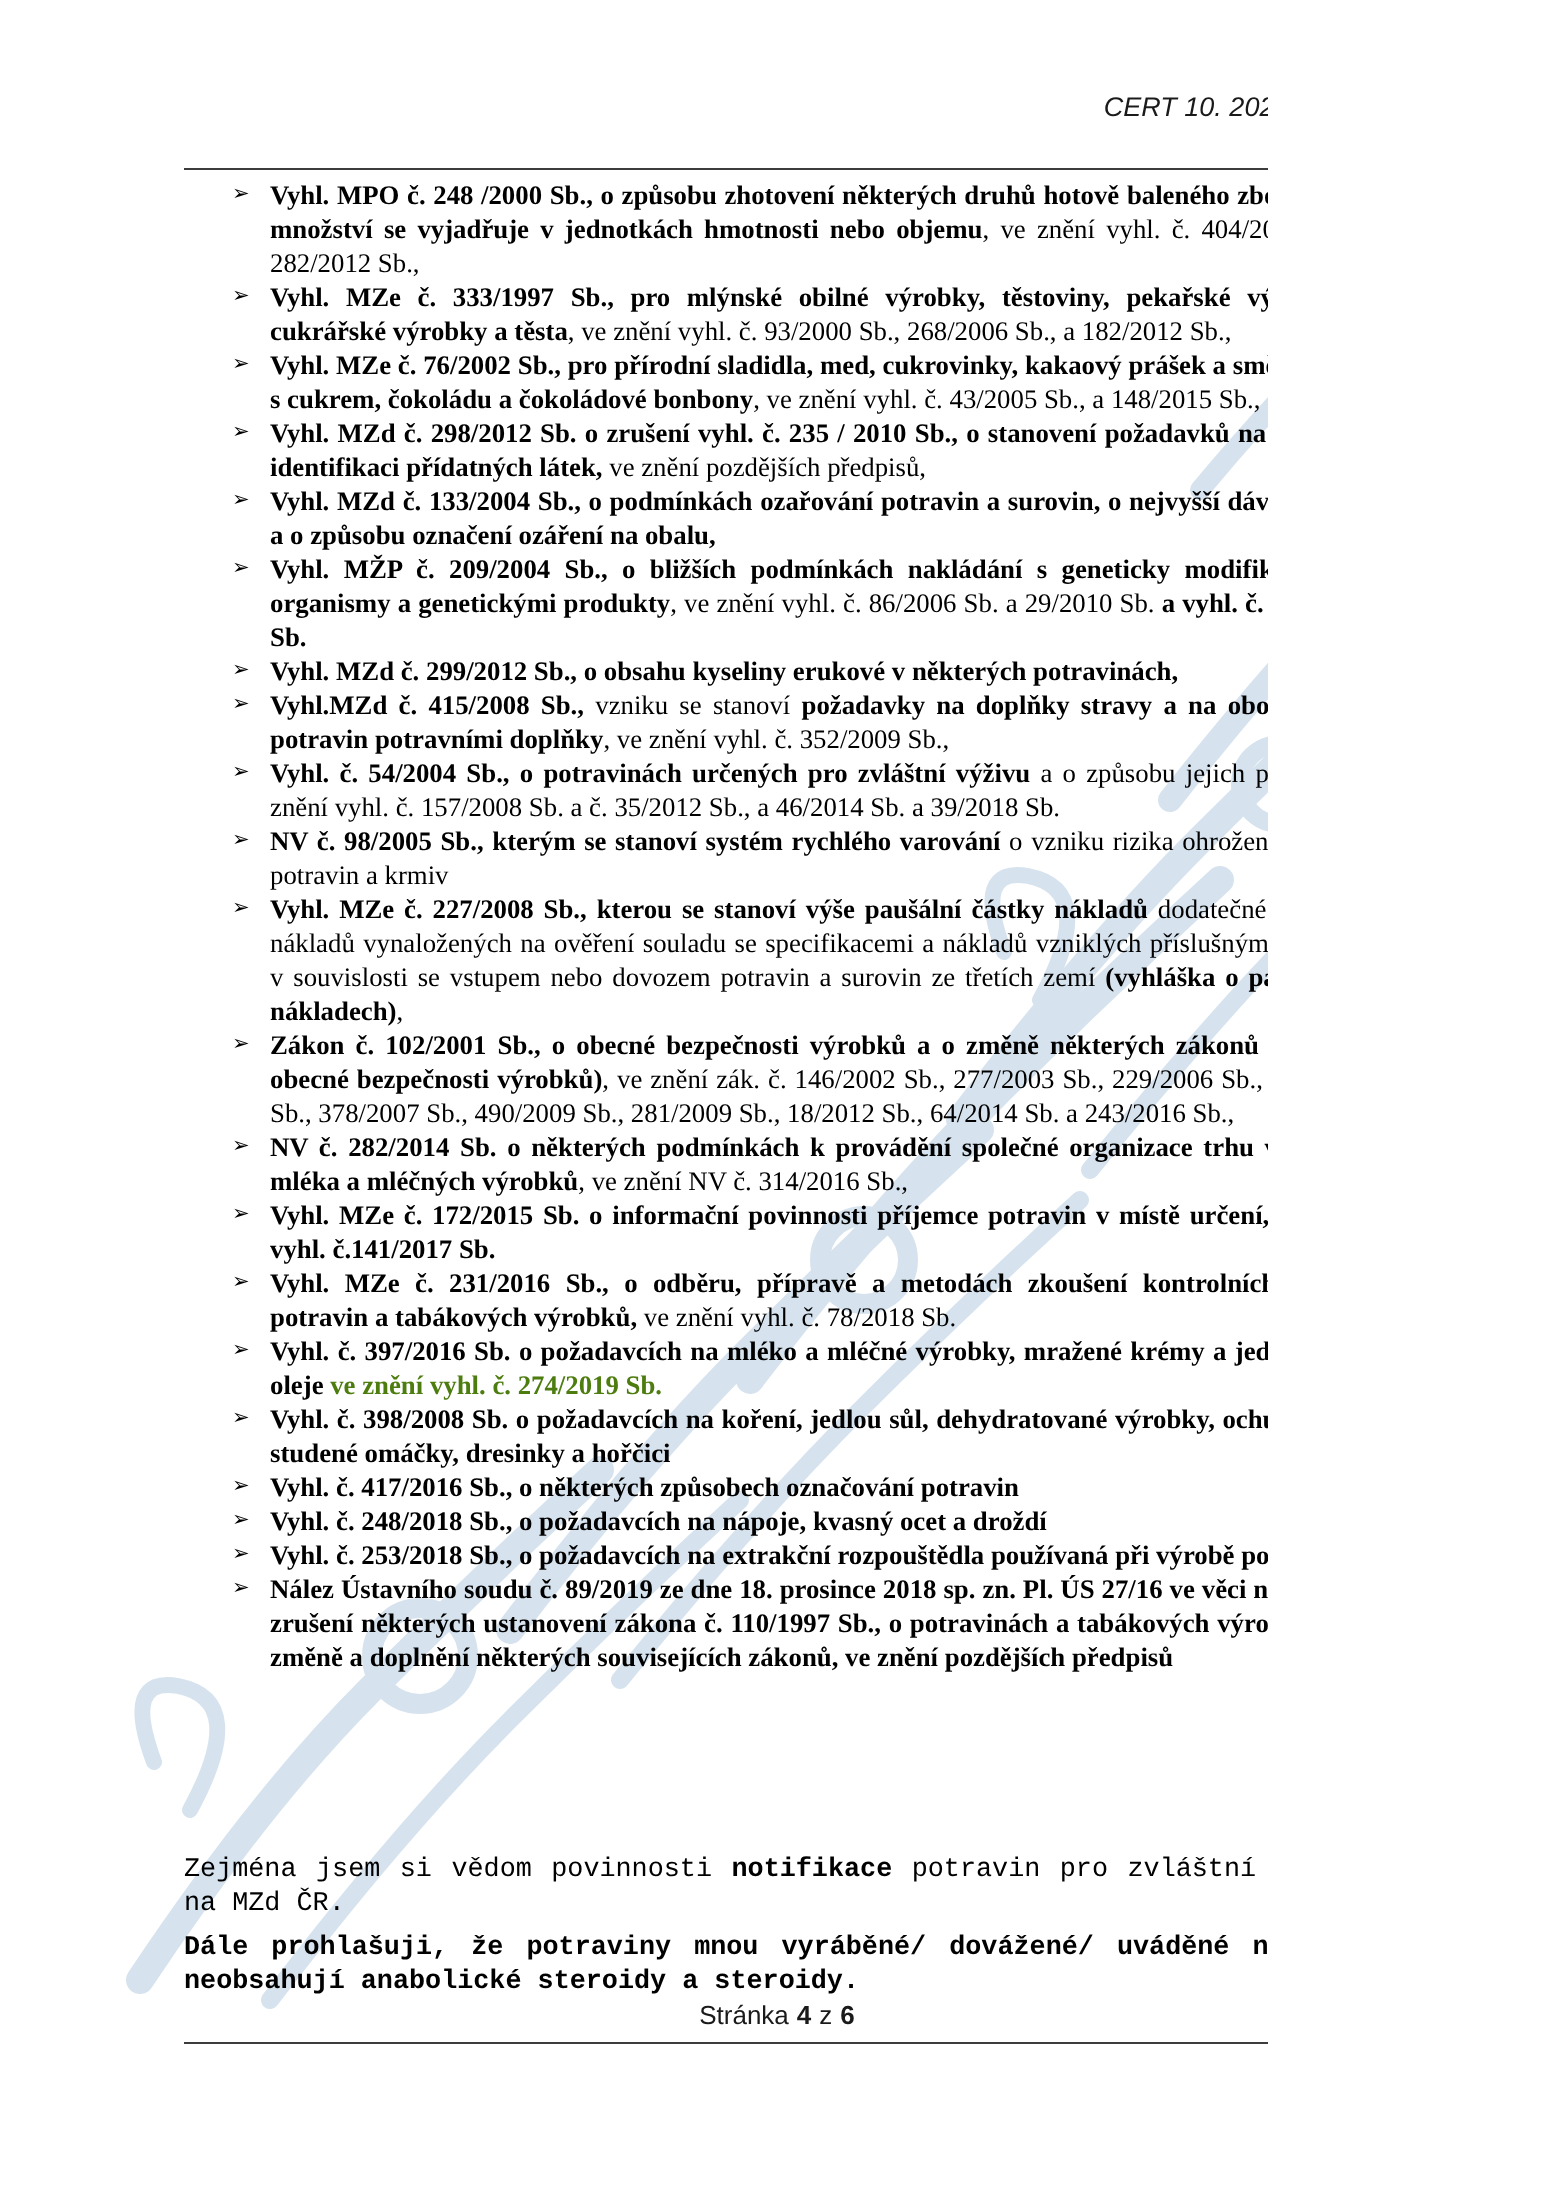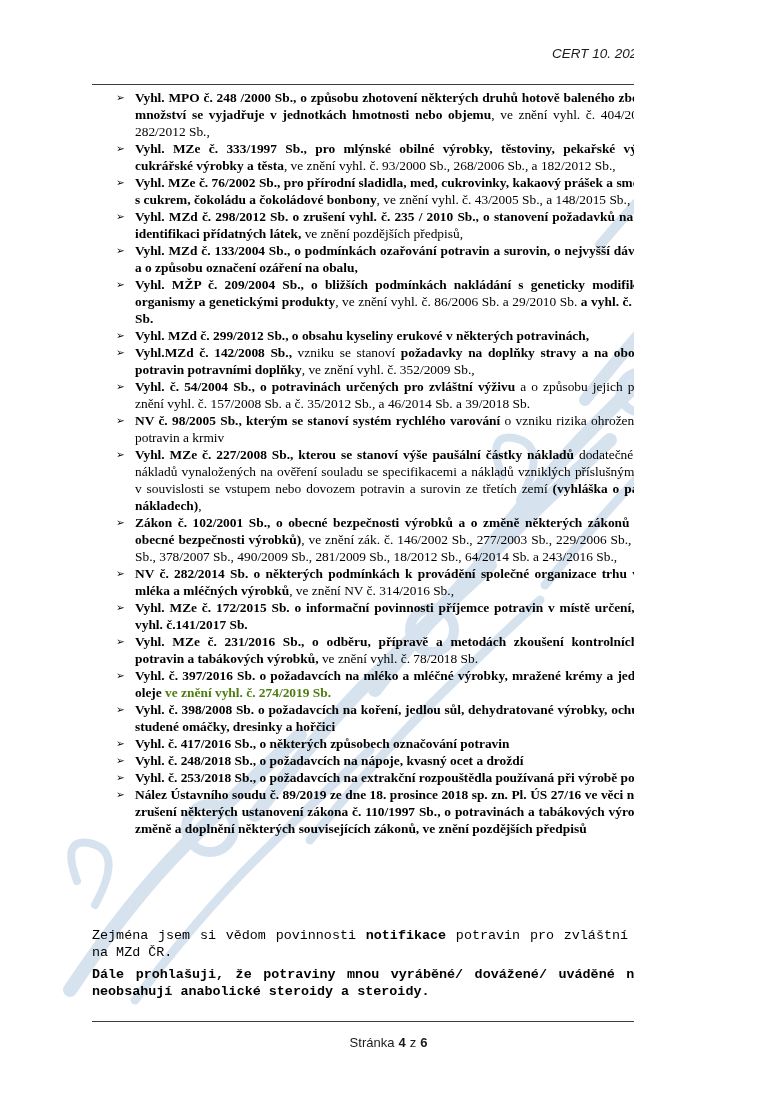--- a/index.html
+++ b/index.html
@@ -46,21 +46,21 @@
   .para{
     position:absolute;left:92px;width:594px;
     text-align:justify;
     font-size:13.4px;line-height:17px;
     margin:0;
     font-family:Liberation Mono, monospace;
   }
   #para-0{top:927px;}
   #para-1{top:966px;}
   .footer{
-    position:absolute;top:1035px;left:0;width:777px;
+    position:absolute;top:1000px;left:0;width:777px;
     display:flex;justify-content:center;gap:4px;
     font-family:"Liberation Sans",sans-serif;
     font-size:13px;color:#1a1a1a;
   }
 </style>
 </head>
 <body>
 
 <div class="page">
 
@@ -111,21 +111,21 @@
         <div class="li">
           <span class="bullet">➢</span>
           <div class="txt"><span class="b">Vyhl. MŽP č. 209/2004 Sb., o bližších podmínkách nakládání s geneticky modifikovanými organismy a genetickými produkty</span><span>, ve znění vyhl. č. 86/2006 Sb. a 29/2010 Sb. </span><span class="b">a vyhl. č. 372/2016 Sb.</span></div>
         </div>
         <div class="li">
           <span class="bullet">➢</span>
           <div class="txt"><span class="b">Vyhl. MZd č. 299/2012 Sb., o obsahu kyseliny erukové v některých potravinách,</span></div>
         </div>
         <div class="li">
           <span class="bullet">➢</span>
-          <div class="txt"><span class="b">Vyhl.MZd č. 142/2008 Sb.,</span><span> vzniku se stanoví </span><span class="b">požadavky na doplňky stravy a na obohacování potravin potravními doplňky</span><span>, ve znění vyhl. č. 352/2009 Sb.,</span></div>
+          <div class="txt"><span class="b">Vyhl.MZd č. 415/2008 Sb.,</span><span> vzniku se stanoví </span><span class="b">požadavky na doplňky stravy a na obohacování potravin potravními doplňky</span><span>, ve znění vyhl. č. 352/2009 Sb.,</span></div>
         </div>
         <div class="li">
           <span class="bullet">➢</span>
           <div class="txt"><span class="b">Vyhl. č. 54/2004 Sb., o potravinách určených pro zvláštní výživu</span><span> a o způsobu jejich použití, ve znění vyhl. č. 157/2008 Sb. a č. 35/2012 Sb., a 46/2014 Sb. a 39/2018 Sb.</span></div>
         </div>
         <div class="li">
           <span class="bullet">➢</span>
           <div class="txt"><span class="b">NV č. 98/2005 Sb., kterým se stanoví systém rychlého varování</span><span> o vzniku rizika ohrožení zdraví z potravin a krmiv</span></div>
         </div>
         <div class="li">

